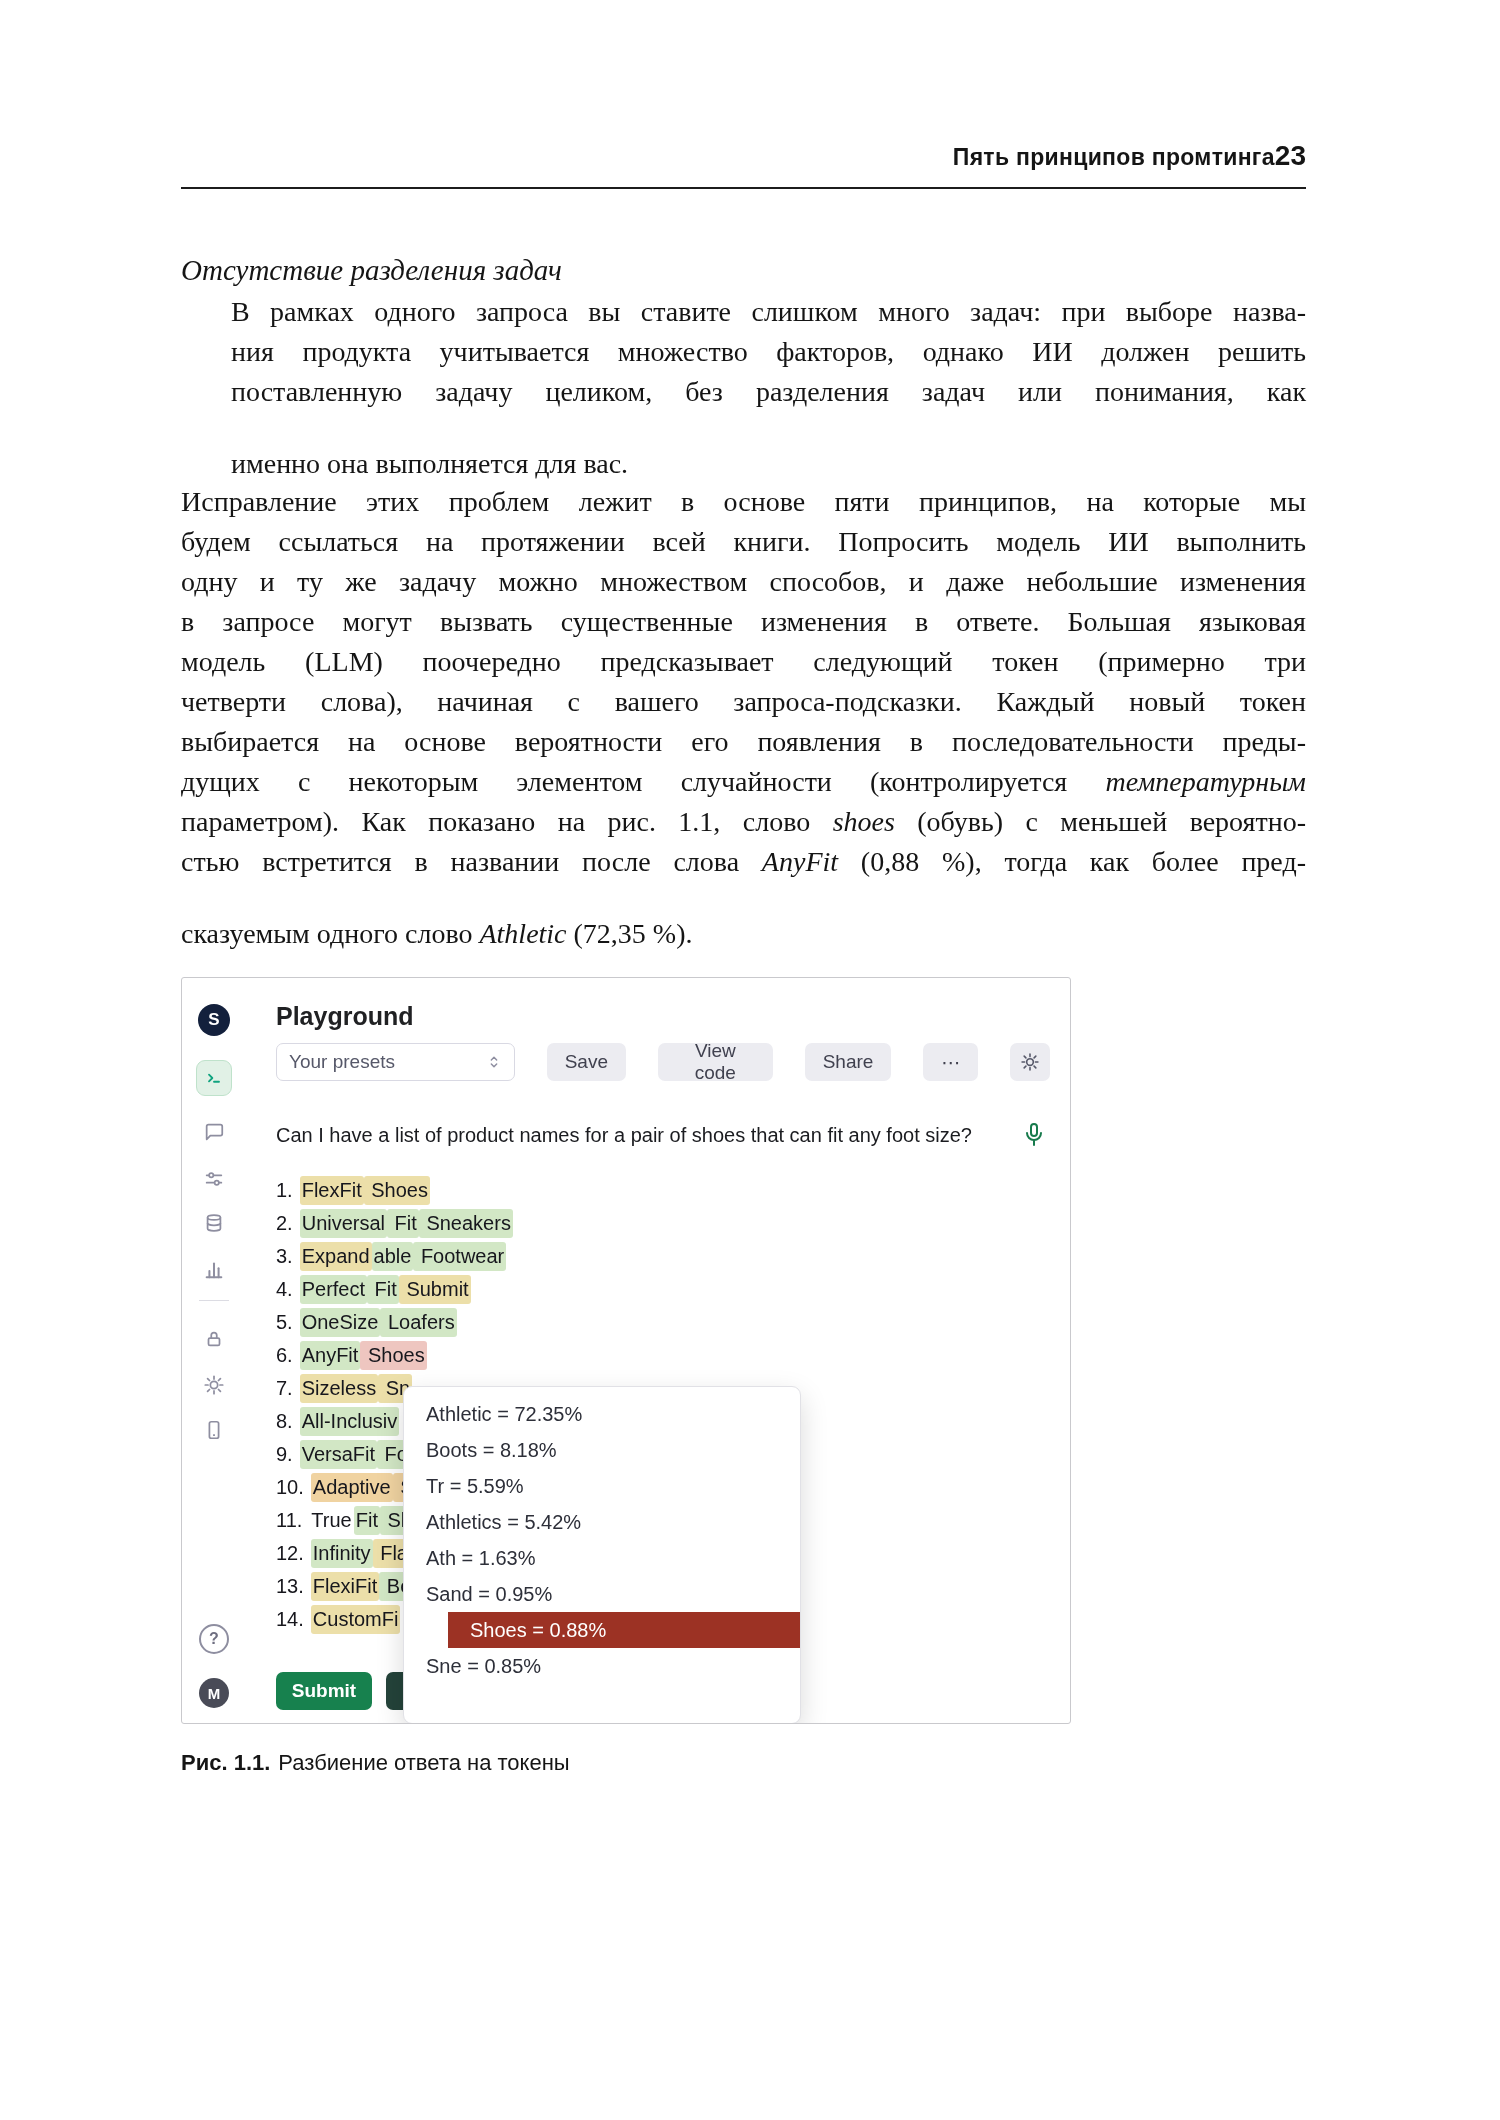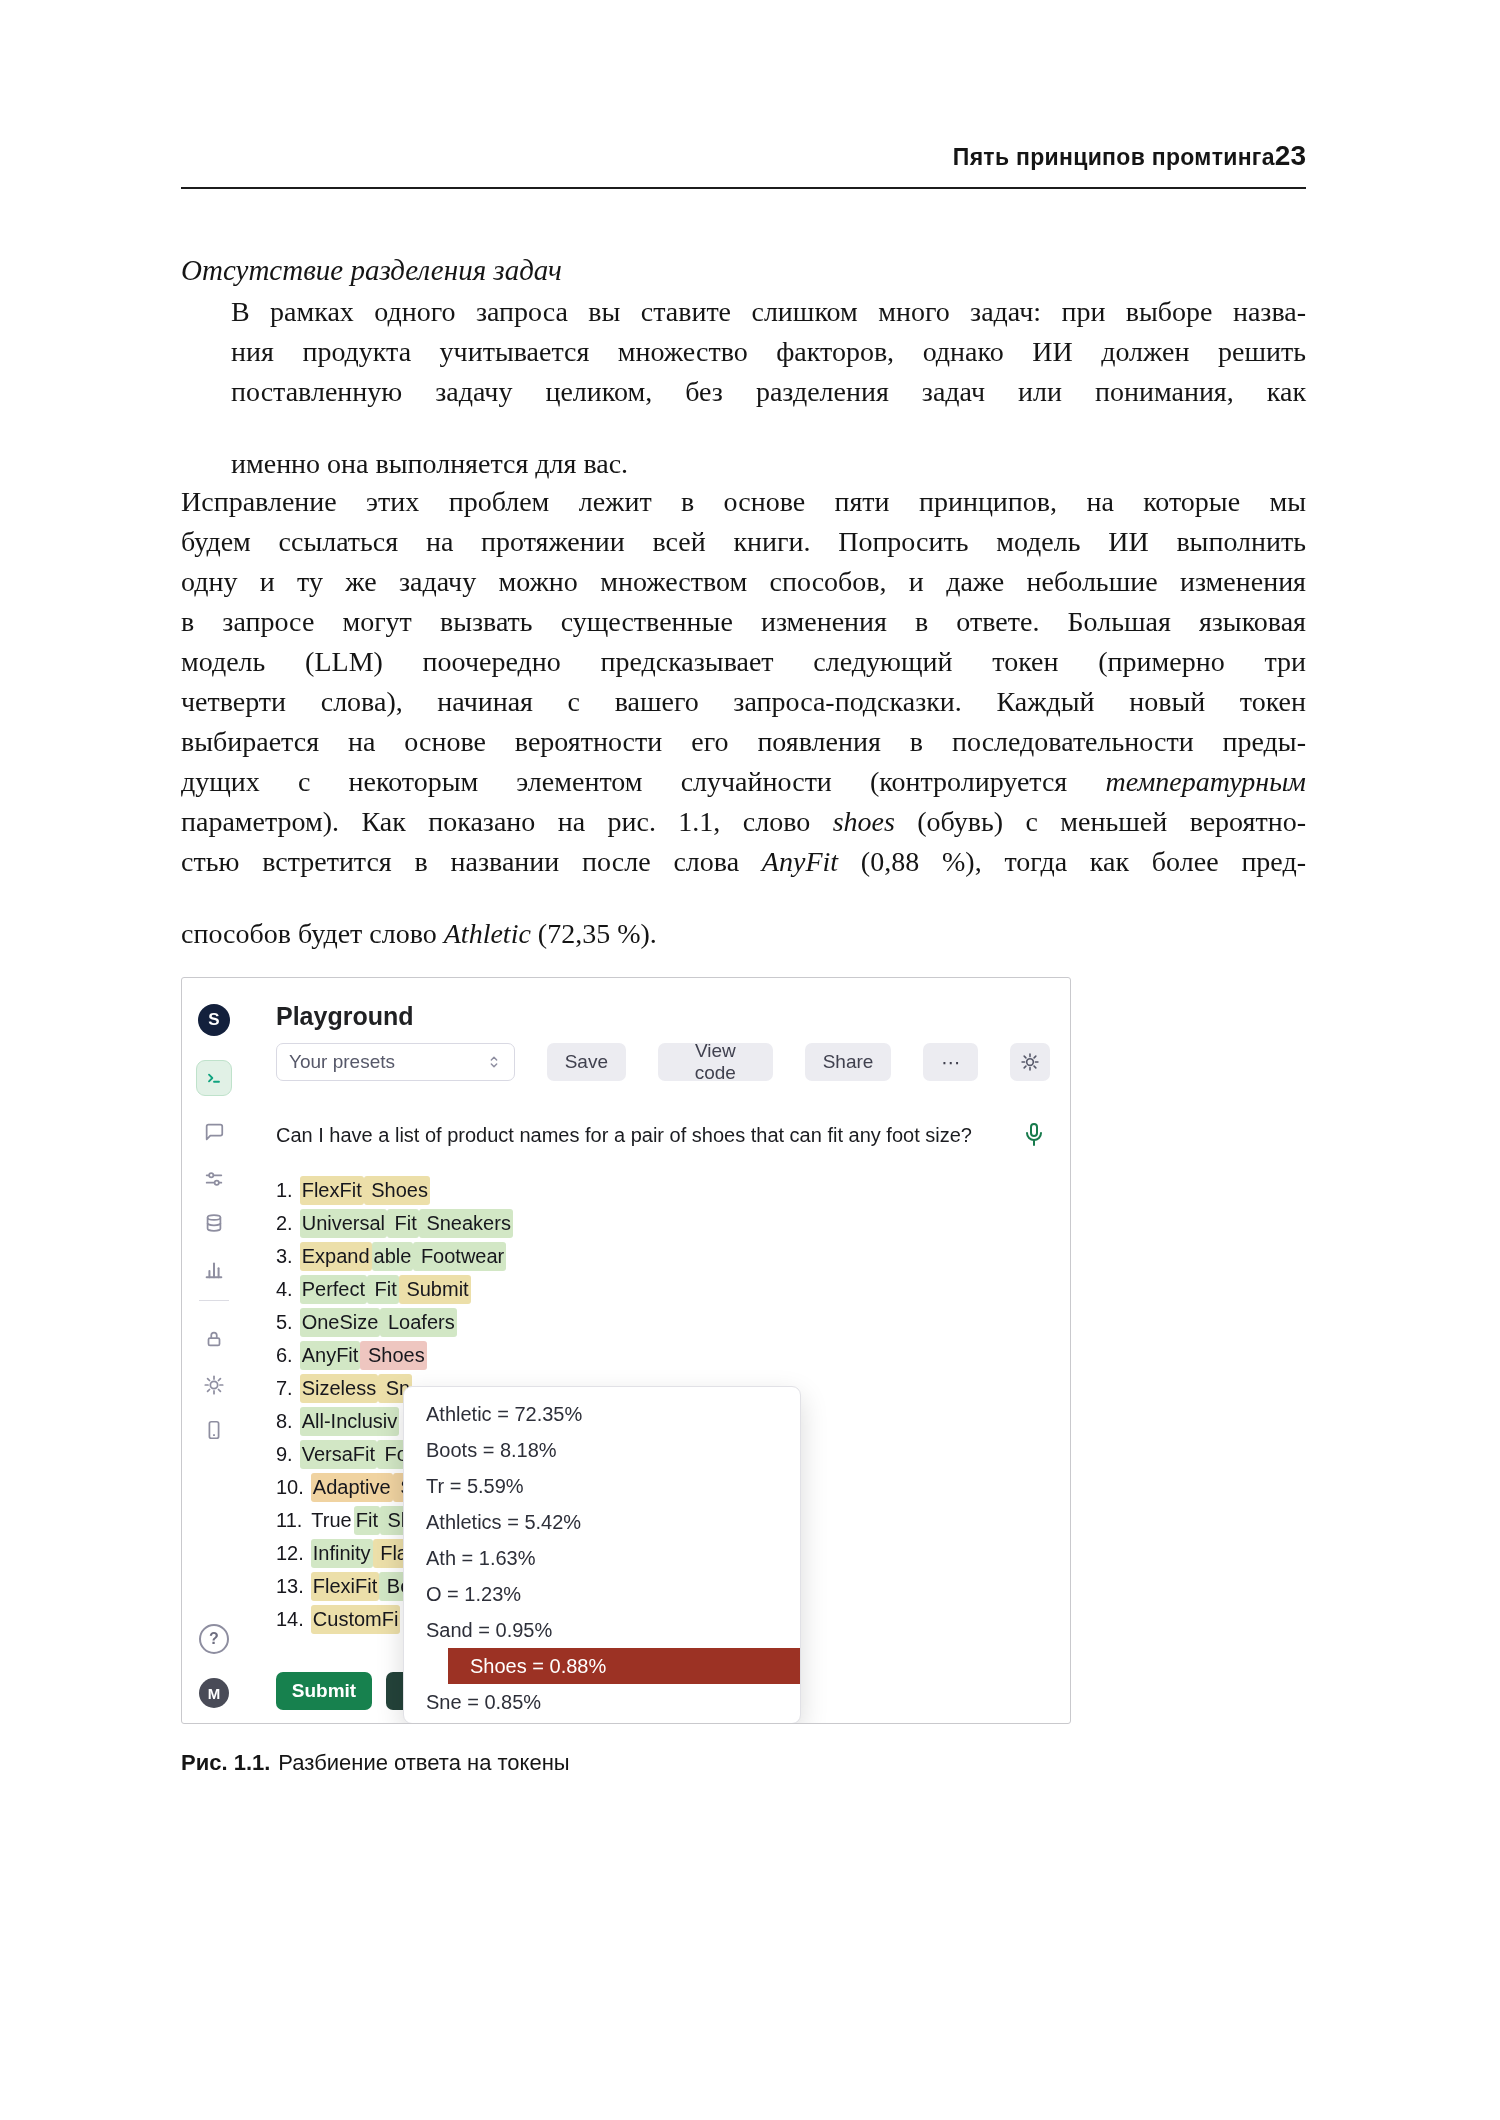--- a/index.html
+++ b/index.html
@@ -107,21 +107,21 @@
     <div class="tline"><span>Исправление этих проблем лежит в основе пяти принципов, на которые мы</span></div>
     <div class="tline"><span>будем ссылаться на протяжении всей книги. Попросить модель ИИ выполнить</span></div>
     <div class="tline"><span>одну и ту же задачу можно множеством способов, и даже небольшие изменения</span></div>
     <div class="tline"><span>в запросе могут вызвать существенные изменения в ответе. Большая языковая</span></div>
     <div class="tline"><span>модель (LLM) поочередно предсказывает следующий токен (примерно три</span></div>
     <div class="tline"><span>четверти слова), начиная с вашего запроса-подсказки. Каждый новый токен</span></div>
     <div class="tline"><span>выбирается на основе вероятности его появления в последовательности преды-</span></div>
     <div class="tline"><span>дущих с некоторым элементом случайности (контролируется </span><span class="run-it">температурным</span></div>
     <div class="tline"><span>параметром). Как показано на рис. 1.1, слово </span><span class="run-it">shoes</span><span> (обувь) с меньшей вероятно-</span></div>
     <div class="tline"><span>стью встретится в названии после слова </span><span class="run-it">AnyFit</span><span> (0,88 %), тогда как более пред-</span></div>
-    <div class="tline last"><span>способов будет слово </span><span class="run-it">Athletic</span><span> (72,35 %).</span></div>
+    <div class="tline last"><span>сказуемым одного слово </span><span class="run-it">Athletic</span><span> (72,35 %).</span></div>
   </div>
 
 <figure class="figure">
 
   <div class="sidebar">
     <div class="sb logo">S</div>
 
     <div class="sb active-tool">
       <svg width="20" height="20" viewBox="0 0 24 24" fill="none" stroke="#10a37f" stroke-width="2.2" stroke-linecap="round" stroke-linejoin="round">
           <path d="M6 8l4 4-4 4"></path>
@@ -235,21 +235,20 @@
       <div class="tok-row"><span class="tok-num">13.</span><span class="tok tok-tan">FlexiFit</span><span class="tok tok-green"> Bo</span></div>
       <div class="tok-row"><span class="tok-num">14.</span><span class="tok tok-tan">CustomFi</span></div>
     </div>
 
   <div class="popup">
       <div class="popup-row">Athletic = 72.35%</div>
       <div class="popup-row">Boots = 8.18%</div>
       <div class="popup-row">Tr = 5.59%</div>
       <div class="popup-row">Athletics = 5.42%</div>
       <div class="popup-row">Ath = 1.63%</div>
-      <div class="popup-row">O = 1.23%</div>
       <div class="popup-row">Sand = 0.95%</div>
       <div class="popup-row hl">Shoes = 0.88%</div>
       <div class="popup-row">Sne = 0.85%</div>
     </div>
 
   <button class="submit">Submit</button>
   <div class="stub"></div>
 </figure>
 
 <div class="caption">

